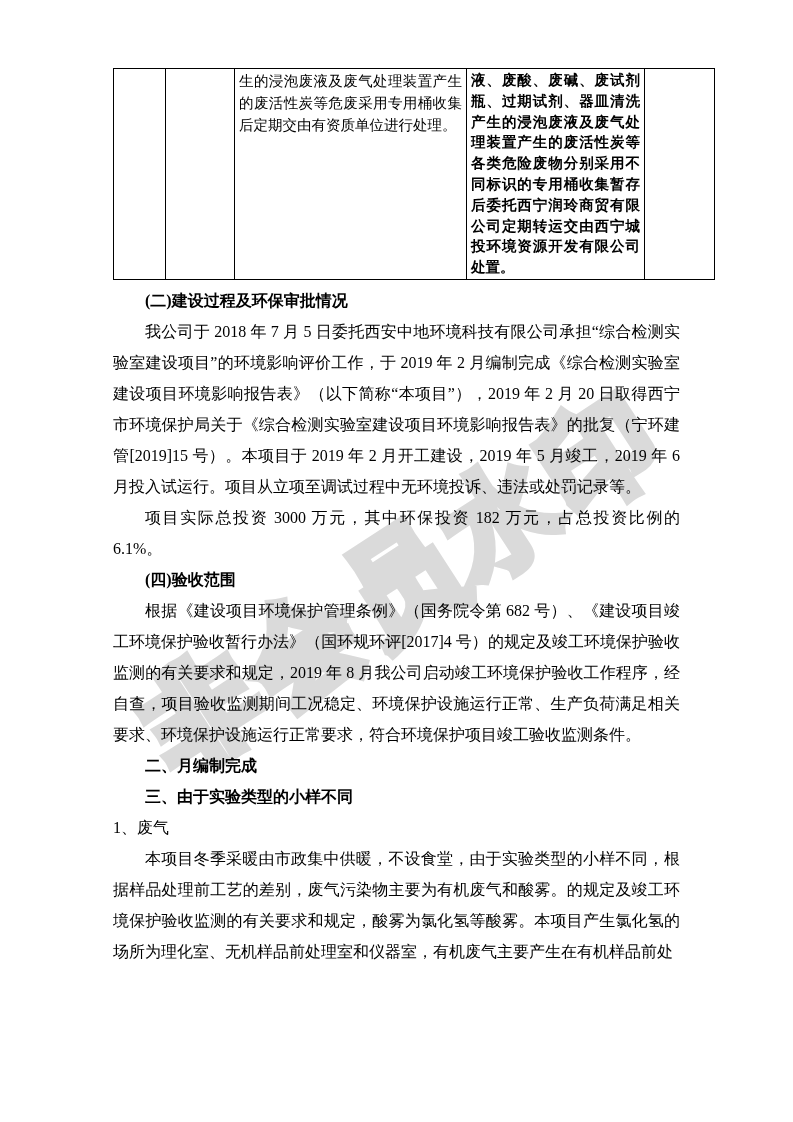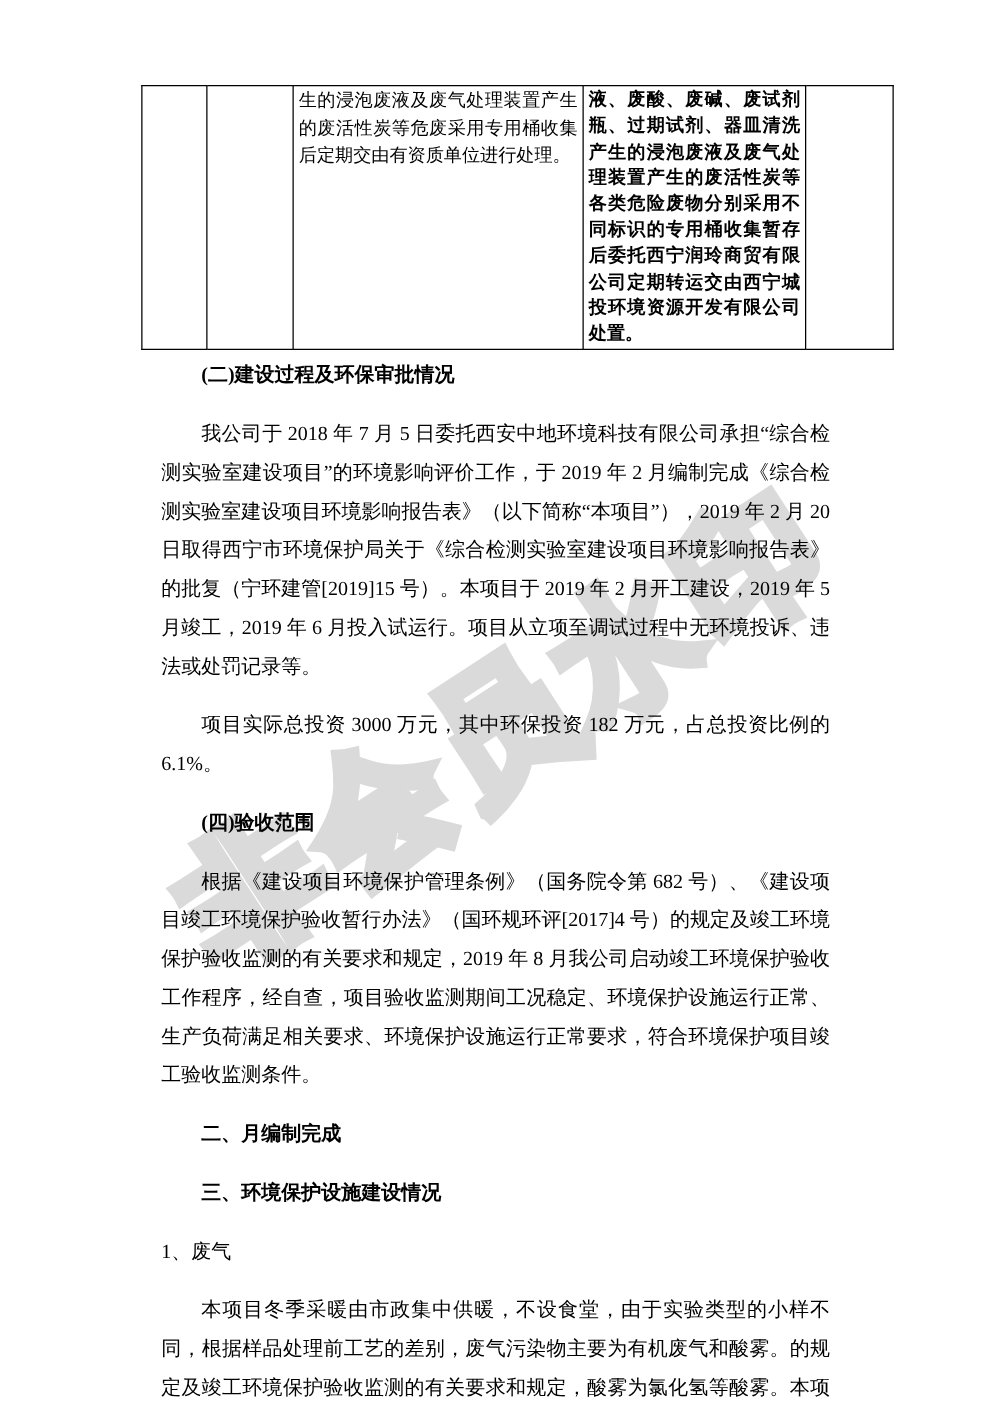--- a/index.html
+++ b/index.html
@@ -51,21 +51,21 @@
     overflow: hidden;
   }
   td.c1 { width: 43px; }
   td.c2 { width: 60px; }
   td.c3 { width: 223px; line-height: 22px; }
   td.c4 { width: 169px; line-height: 20.8px; font-weight: bold; }
   td.c5 { width: 61px; }
   tr.waste-row { height: 210px; }
 
   .content p {
-    margin: 16px;
+    margin: 0;
     font-size: 16px;
     line-height: 31px;
     text-align: justify;
     text-indent: 2em;
   }
   .content p.heading { font-weight: bold; }
   .content p.first-heading { margin-top: 5px; }
   .content p.noindent { text-indent: 0; }
 </style>
 </head>
@@ -96,20 +96,20 @@
 
     <p>项目实际总投资 3000 万元，其中环保投资 182 万元，占总投资比例的 6.1%。</p>
 
     <p class="heading">(四)验收范围</p>
 
     <p>根据《建设项目环境保护管理条例》（国务院令第 682 号）、《建设项目竣工环境保护验收暂行办法》（国环规环评[2017]4 号）的规定及竣工环境保护验收监测的有关要求和规定，2019 年 8 月我公司启动竣工环境保护验收工作程序，经自查，项目验收监测期间工况稳定、环境保护设施运行正常、生产负荷满足相关要求、环境保护设施运行正常要求，符合环境保护项目竣工验收监测条件。</p>
 
     <p class="heading">二、月编制完成</p>
 
 
-    <p class="heading">三、环境保护设施建设情况</p>
+    <p class="heading">三、由于实验类型的小样不同</p>
 
     <p class="noindent">1、废气</p>
 
     <p>本项目冬季采暖由市政集中供暖，不设食堂，由于实验类型的小样不同，根据样品处理前工艺的差别，废气污染物主要为有机废气和酸雾。的规定及竣工环境保护验收监测的有关要求和规定，酸雾为氯化氢等酸雾。本项目产生氯化氢的场所为理化室、无机样品前处理室和仪器室，有机废气主要产生在有机样品前处</p>
 
   </div>
 </div>
 
 </body></html>

